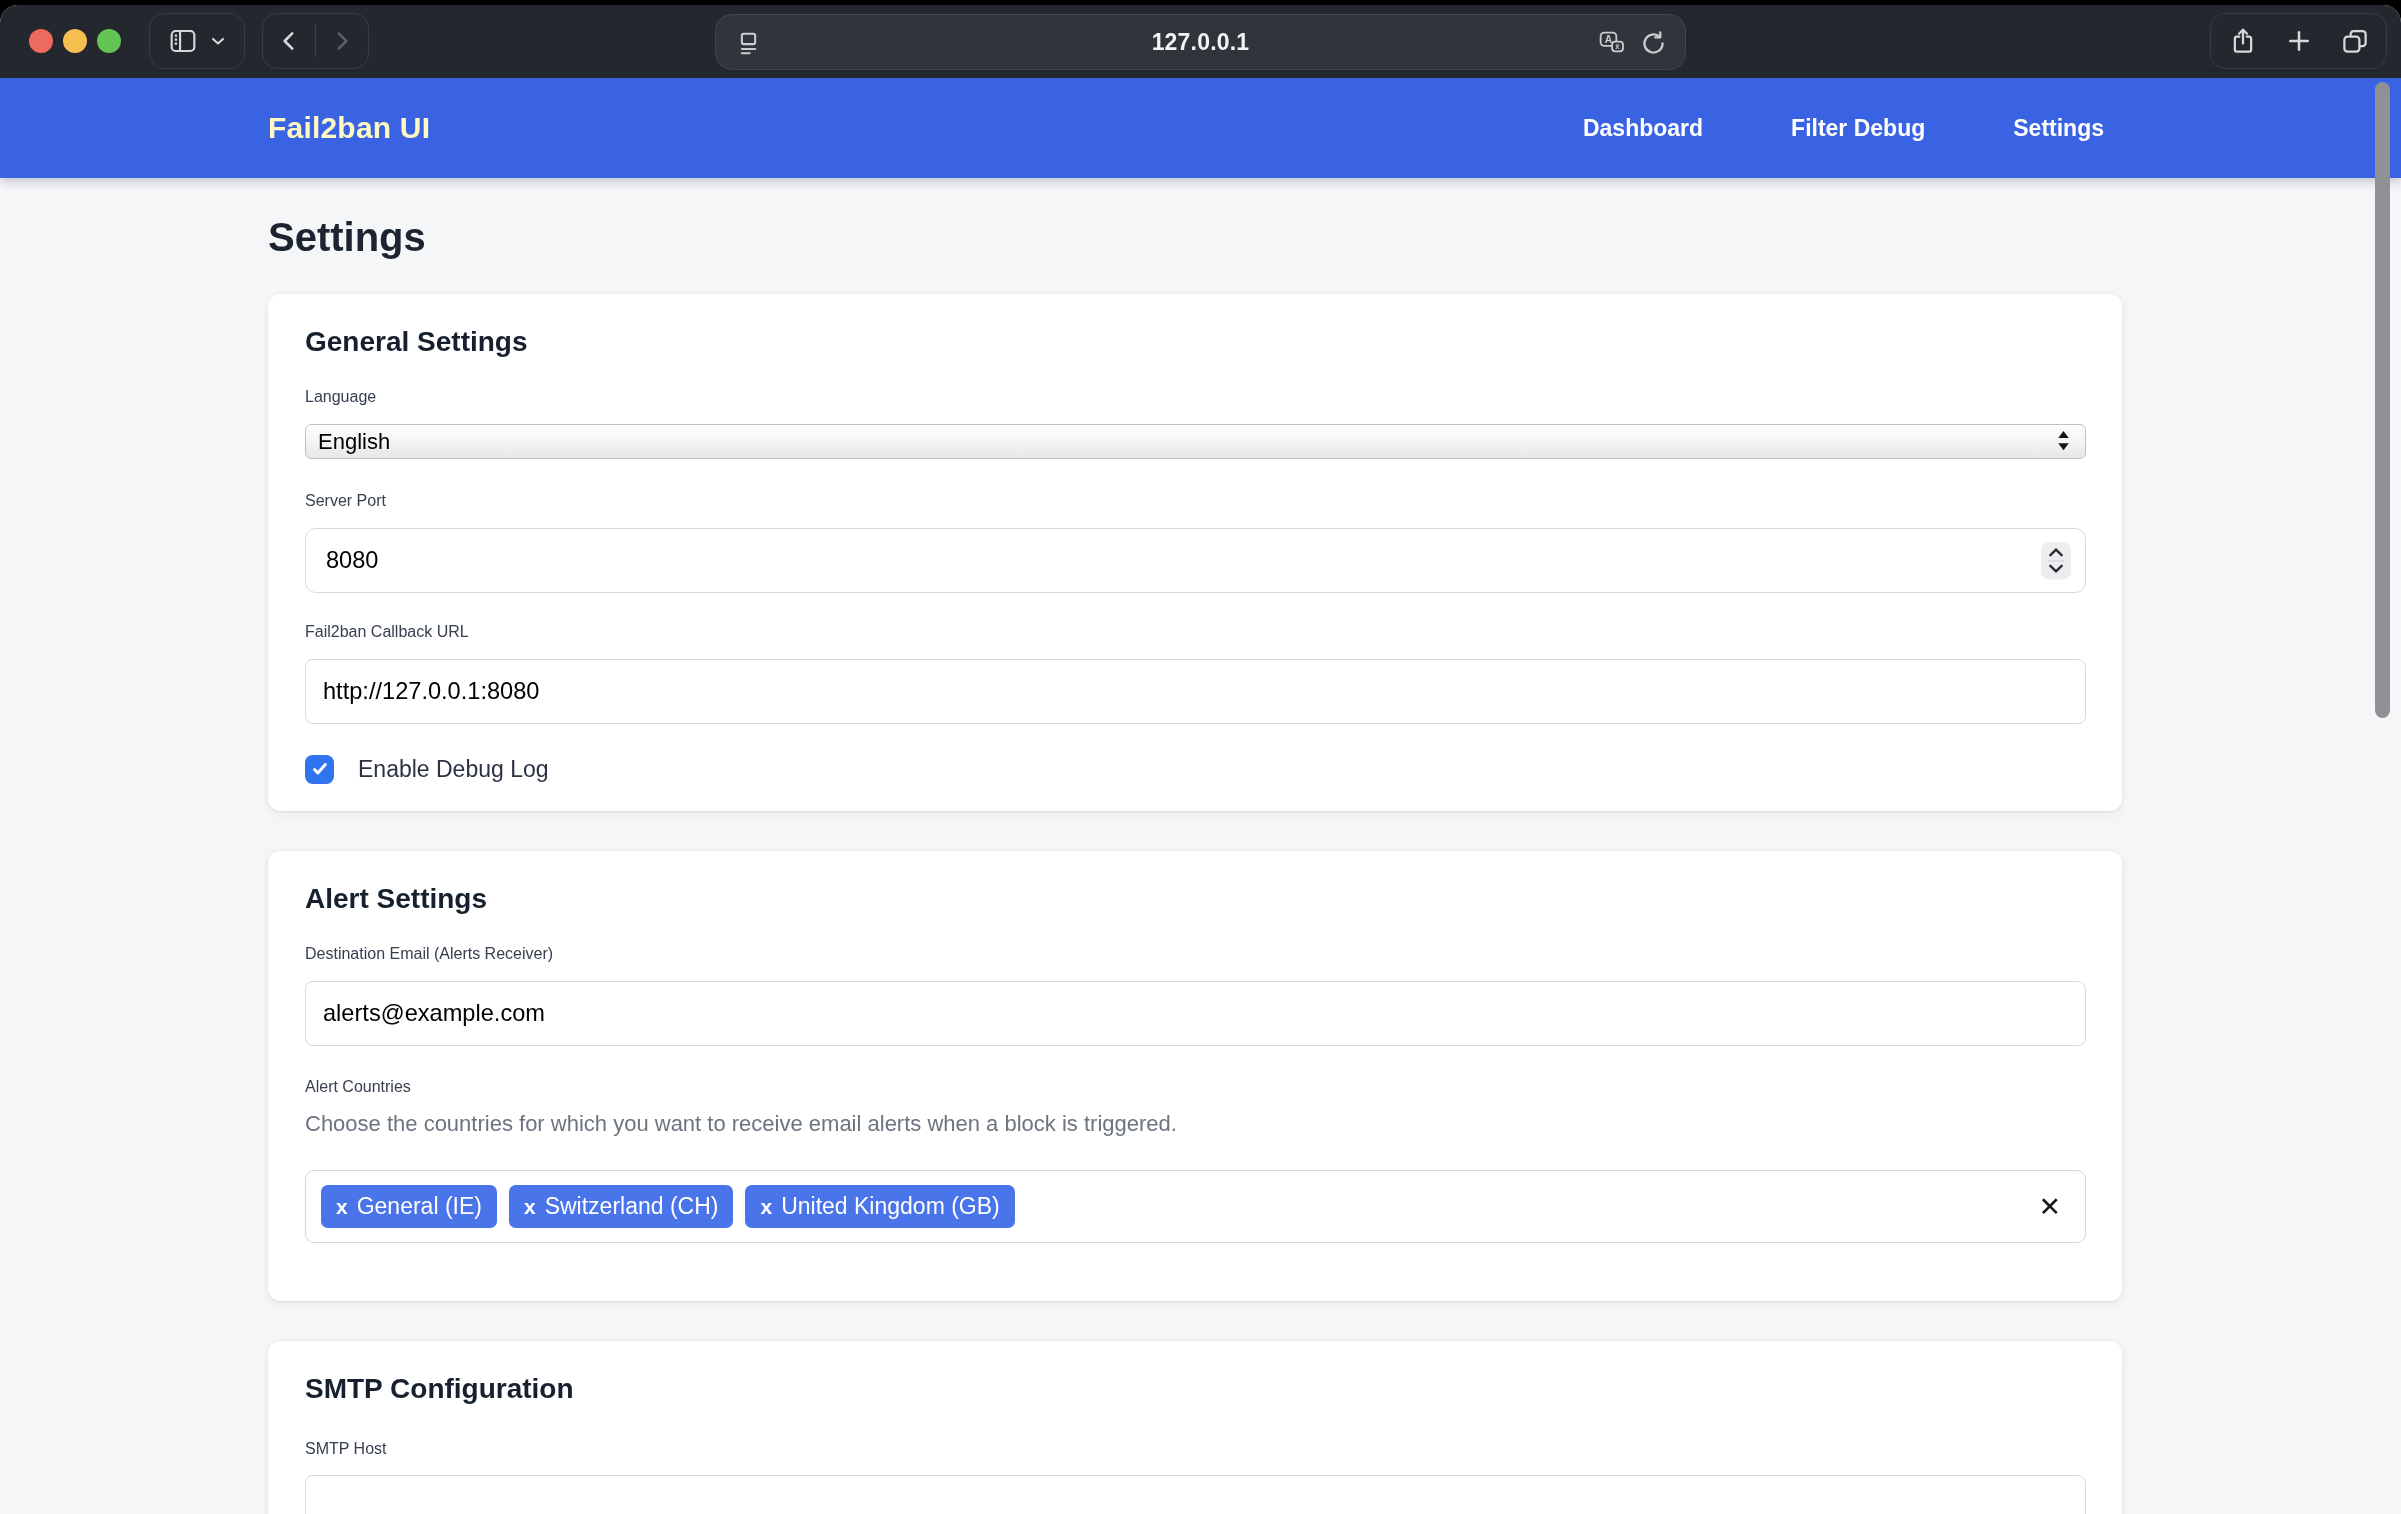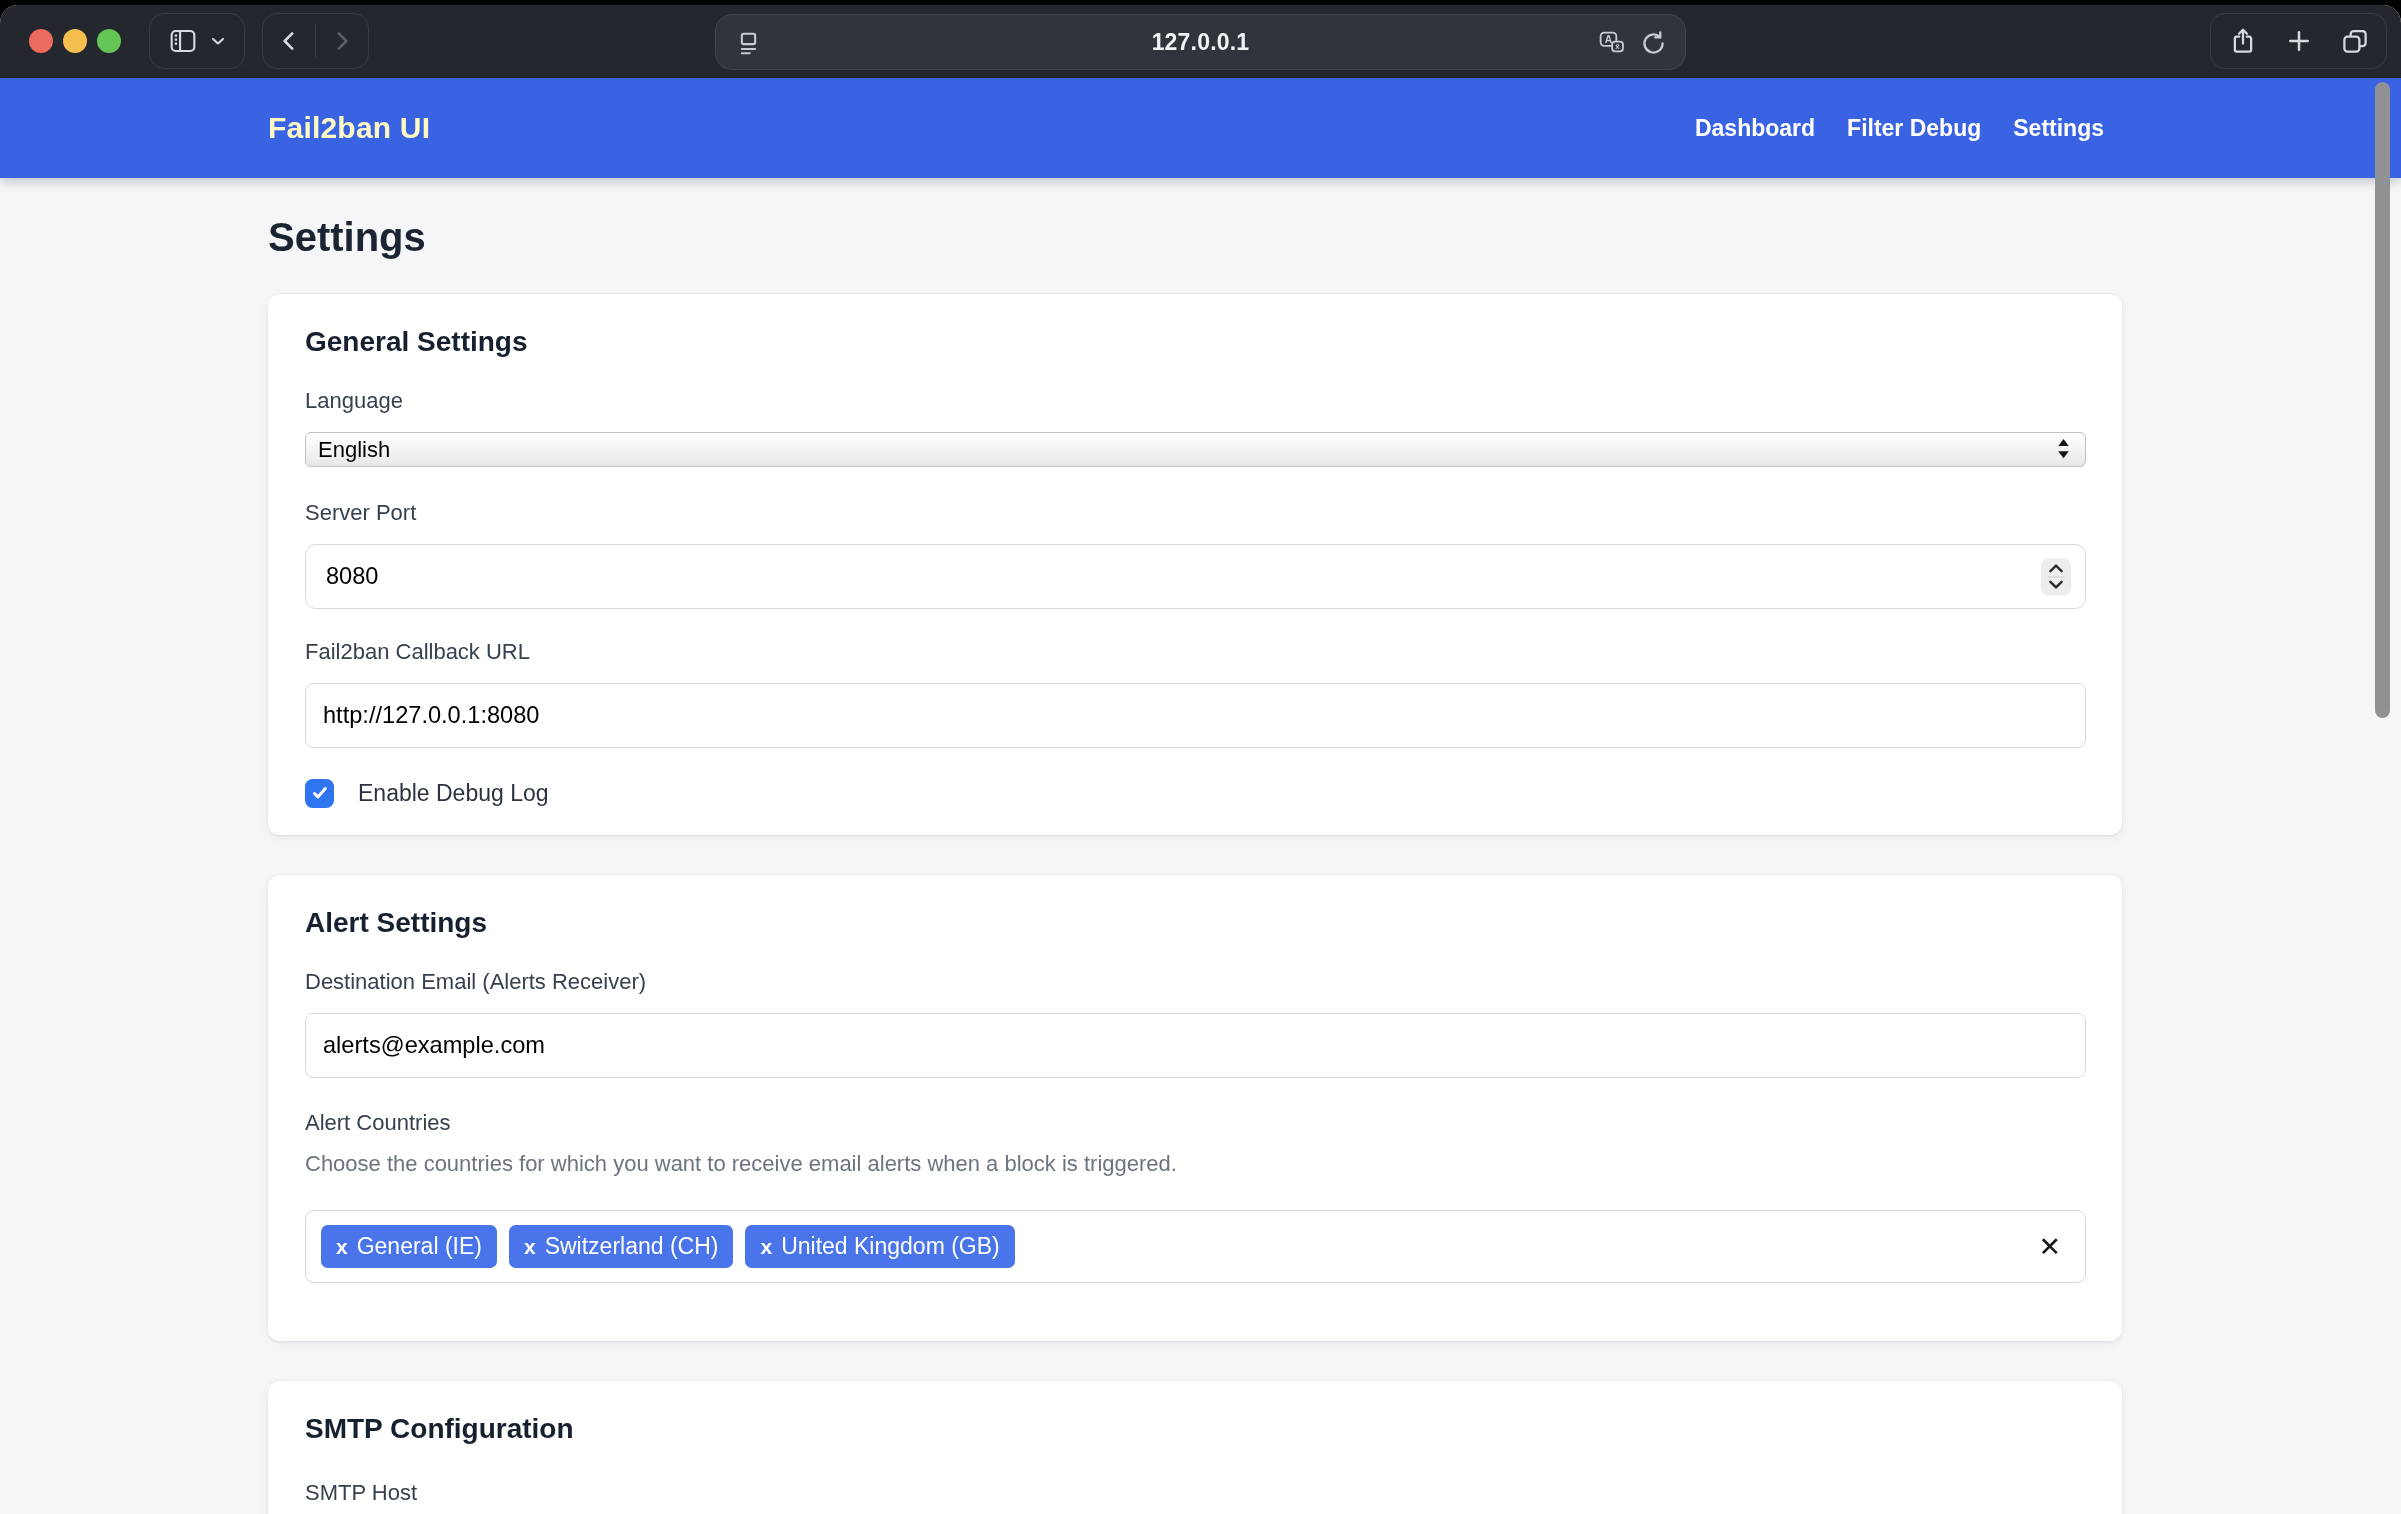--- a/index.html
+++ b/index.html
@@ -32,32 +32,32 @@
   .urlbar .addr { color:#f2f3f5; font-size:23px; letter-spacing:0.2px;font-weight:bold; }
   .url-left { position:absolute; left:18px; top:13.7px; color:#c9ccd0; }
   .url-right { position:absolute; right:16.7px; top:13.7px; display:flex; gap:13.7px; color:#c9ccd0; }
 
   .right-pill { right:13.7px; width:177px; gap:26px; padding:0 21px; left:auto; }
 
   
   .navbar { height:100px; background:#3a63e3; display:flex; align-items:center;
             padding:0 297px 0 268px; box-shadow:0 3px 10.7px rgba(20,30,60,.25); position:relative; }
   .brand { color:#fef9c3; font-size:30px; font-weight:700; letter-spacing:0.2px; }
-  .navlinks { margin-left:auto; display:flex; gap:32px; }
+  .navlinks { margin-left:auto; display:flex; gap:88px; }
   .navlink { color:#fff; font-size:23px; font-weight:600; cursor:pointer; }
 
   
   .content { padding:37px 0 0 268px; width:2121px; }
   .page-title { font-size:40px; font-weight:700; color:#1b2430; margin-bottom:34px; }
 
   .card { width:1854px; background:#fff; border-radius:12px;
           box-shadow:0 0.8px 2.3px rgba(16,24,40,.08), 0 3px 10.7px rgba(16,24,40,.05);
           padding:32px 37px 27px 37px; margin-bottom:40px; }
   .card h2 { font-size:28px; font-weight:700; color:#16202e; margin-bottom:30px; }
-  .field-label { font-size:22px; font-weight:500; color:#36404f; margin-bottom:18px; }
+  .field-label { font-size:16px; font-weight:500; color:#36404f; margin-bottom:18px; }
   .help-text { font-size:22px; color:#6c7480; margin-bottom:33px; }
 
   .text-input { display:block; width:1781px; height:65px; border:0.8px solid #d6d9de; border-radius:8px;
                 background:#fff; font-family:inherit; font-size:23.6px; color:#000; padding:0 17px;
                 margin-bottom:30px; outline:none; }
 
   
   .select-field { position:relative; width:1781px; height:35px; border-radius:6px;
                   border:0.8px solid #bdc0c4; background:linear-gradient(180deg,#ffffff 0%,#f3f3f4 55%,#e7e7e9 100%);
                   display:flex; align-items:center; padding:0 12px; margin-bottom:33px;

